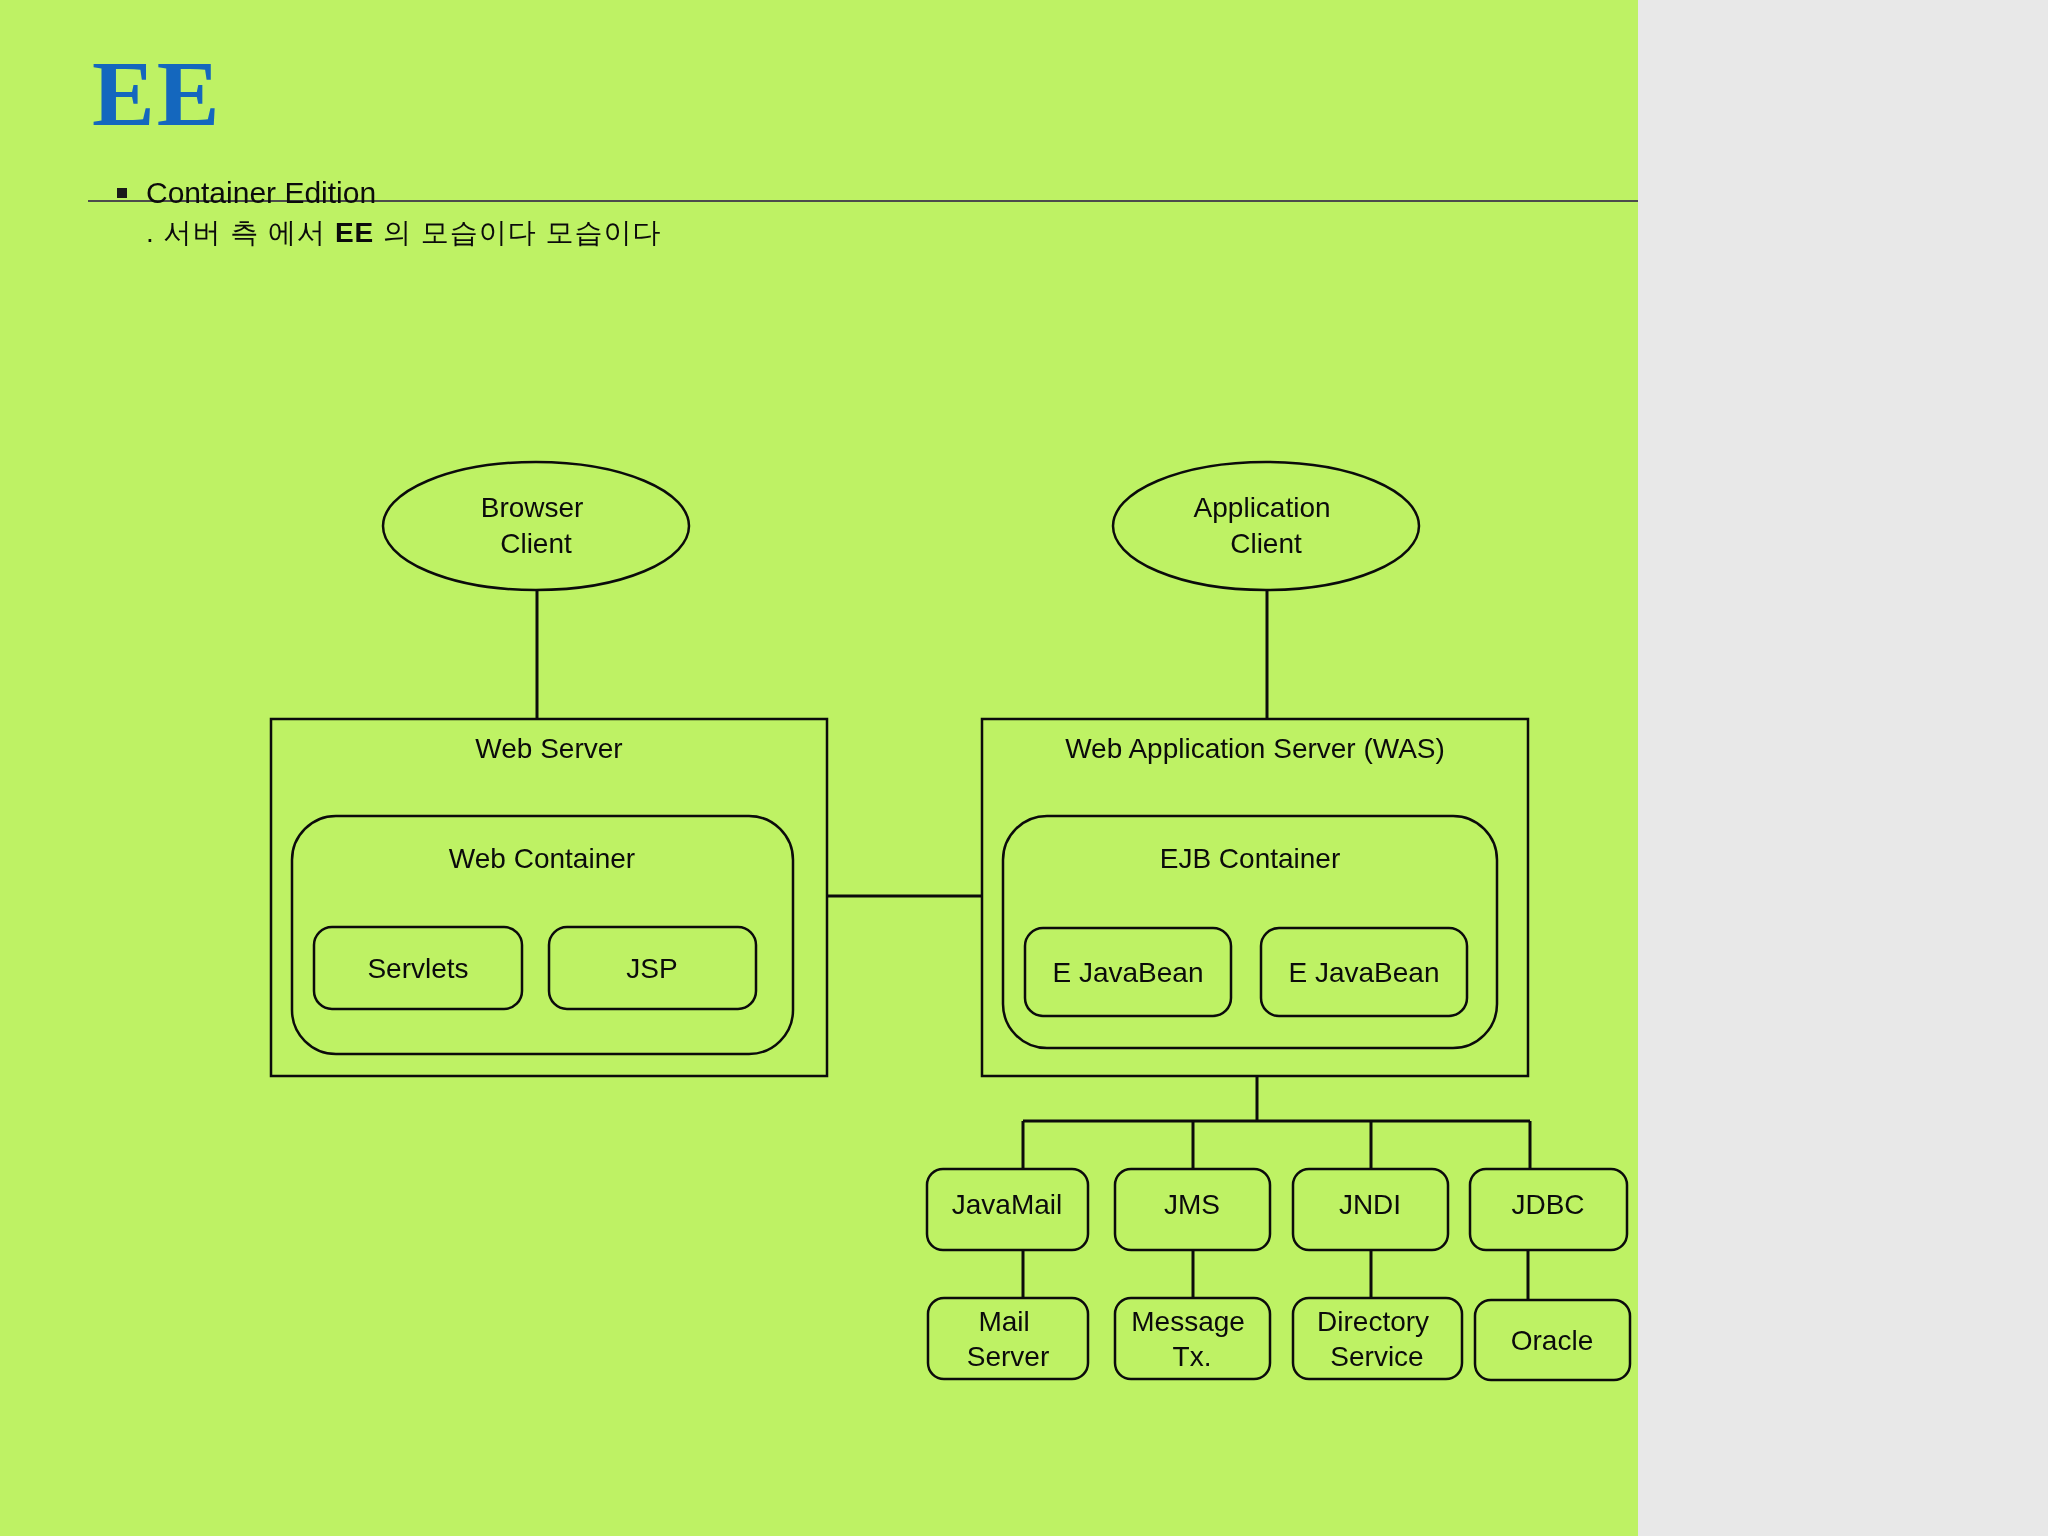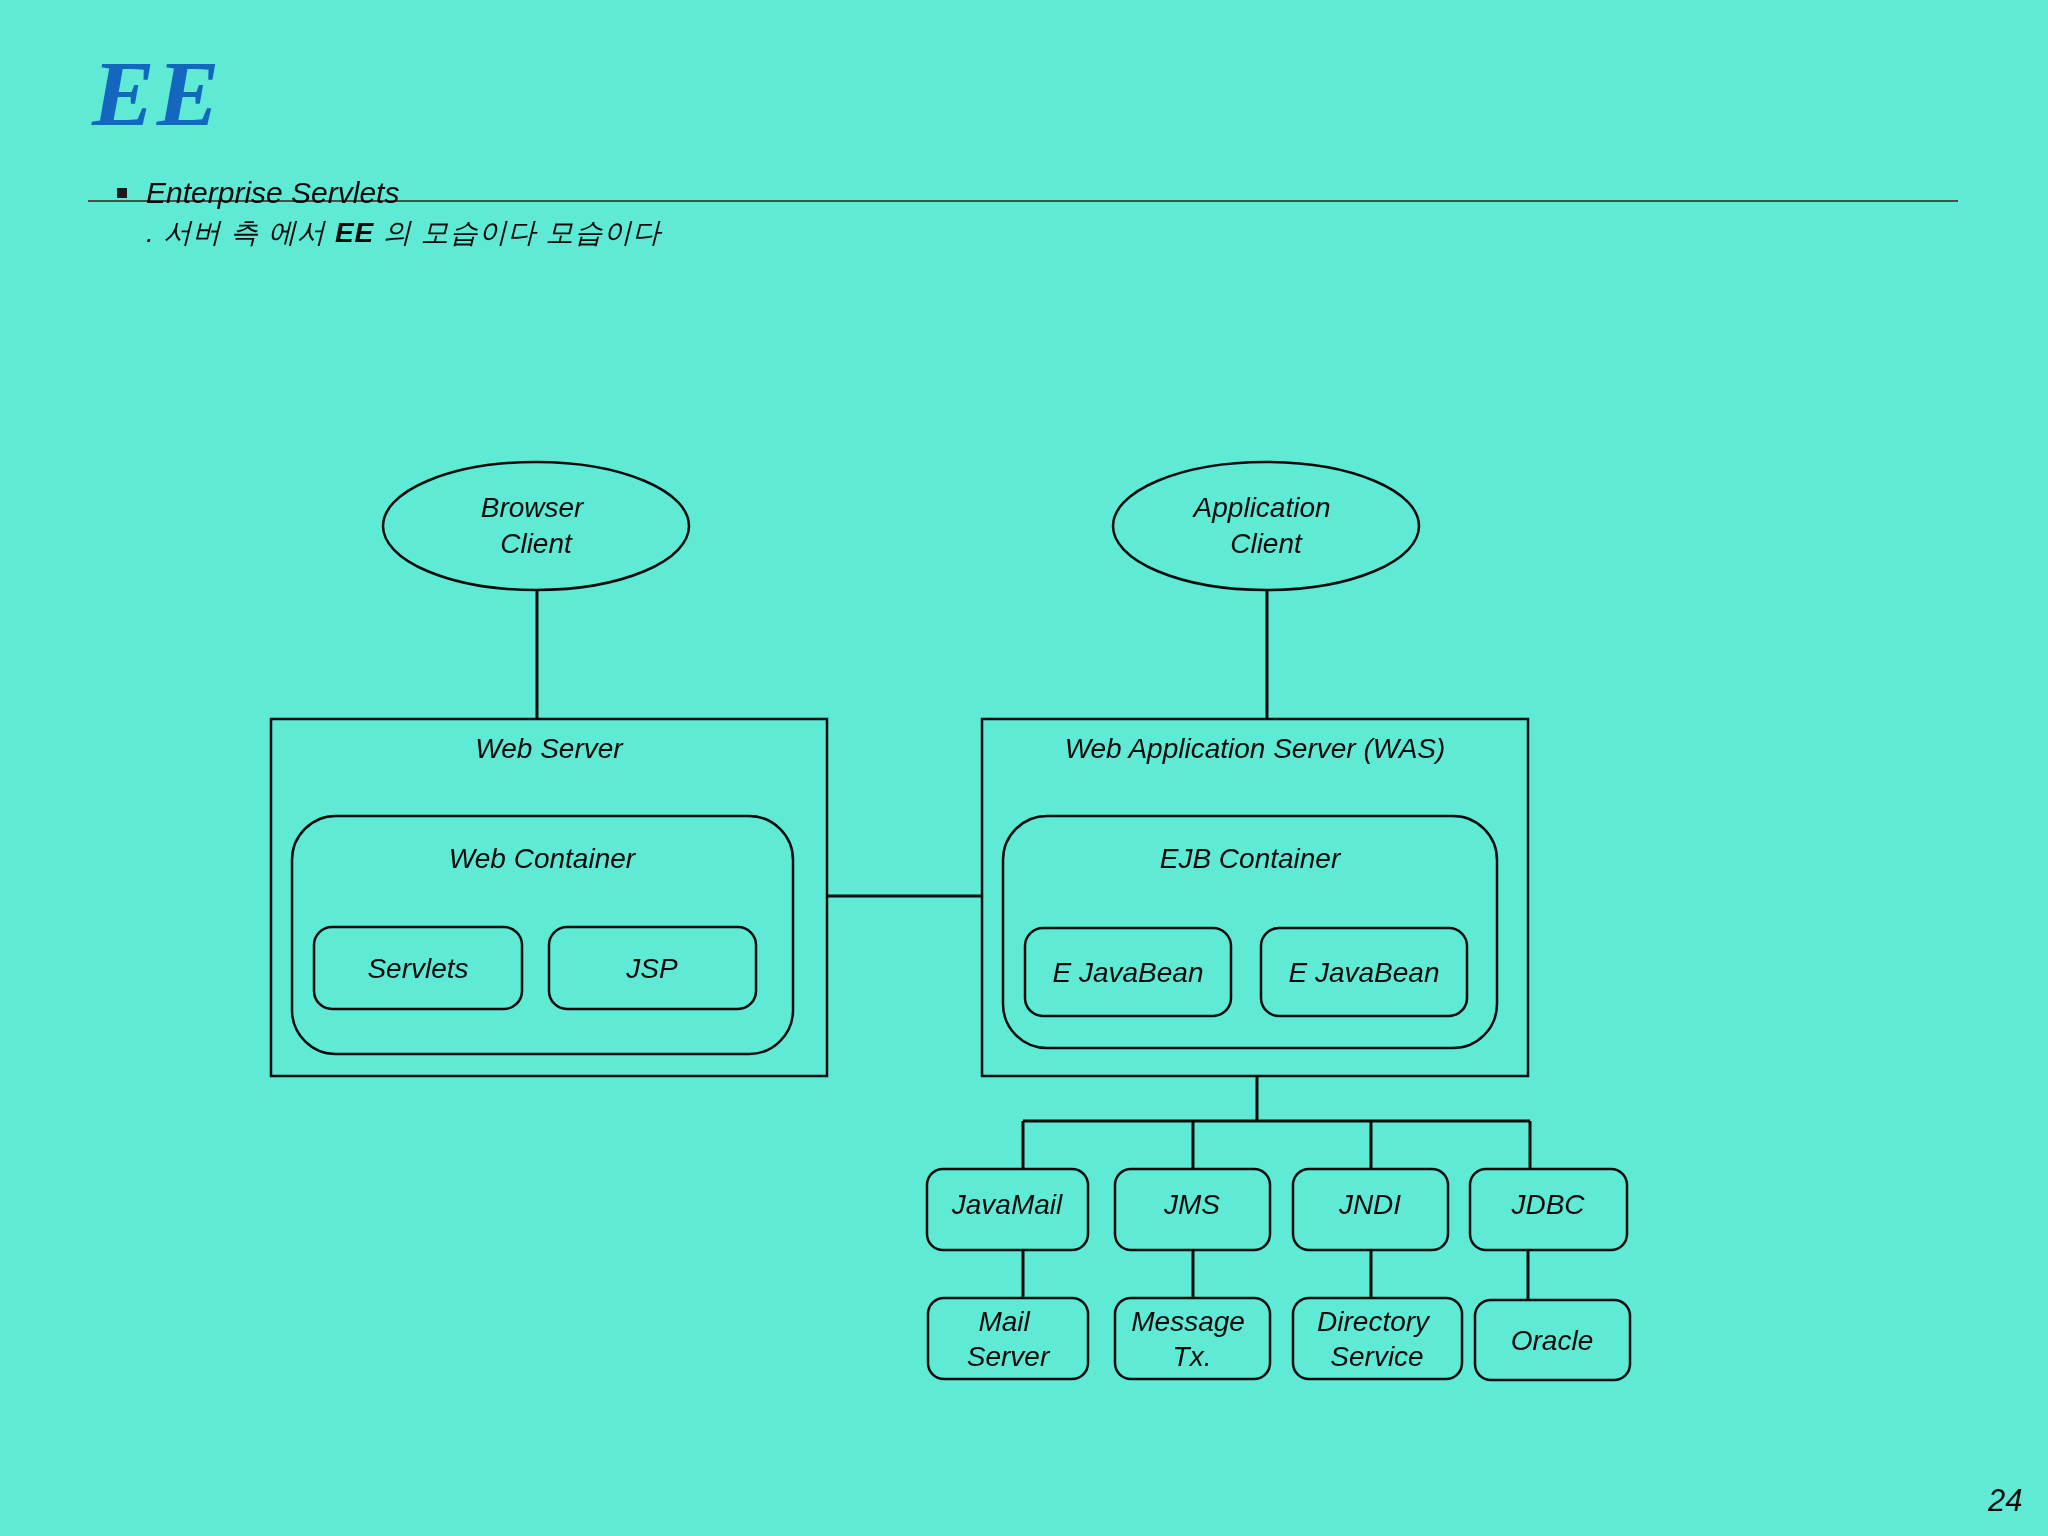--- a/index.html
+++ b/index.html
@@ -1,23 +1,22 @@
 <!DOCTYPE html>
 <html><head>
 <meta charset="utf-8">
 <style>
   html,body{margin:0;padding:0;background:#e8e8e8;}
   .slide{
     position:relative;
-    width:2048px;height:1536px;
-    background:#5eead4;
+    width:1638px;height:1536px;
+    background:#bef264;
     font-family:"Liberation Sans", sans-serif;
     color:#0b0b0b;
     overflow:hidden;
-    font-style:italic;
   }
   .slide-title{
     position:absolute;left:92px;top:46px;
     font-family:"Liberation Serif", serif;
     font-weight:700;
     font-size:94px;line-height:1;
     letter-spacing:2px;
   }
   .title-divider{
     position:absolute;left:88px;top:200px;
@@ -55,21 +54,21 @@
 <body>
 
 <div class="slide">
 
   <div class="slide-title" style="color:#1467be;">EE</div>
 
   <div class="title-divider"></div>
 
   <div class="bullet-row">
     <span class="bullet-marker"></span>
-    <span>Enterprise Servlets</span>
+    <span>Container Edition</span>
   </div>
 
   <div class="sub-bullet"><span>. 서버 측 에서 </span><span class="b">EE</span><span> 의 모습이다 모습이다</span></div>
 
   <svg class="diagram" width="2048" height="1536" viewBox="0 0 2048 1536">
 
     <ellipse class="shape" cx="536" cy="526" rx="153" ry="64"></ellipse>
     <text>
       <tspan x="536" y="517">Browser</tspan>
       <tspan x="536" y="553">Client</tspan>

